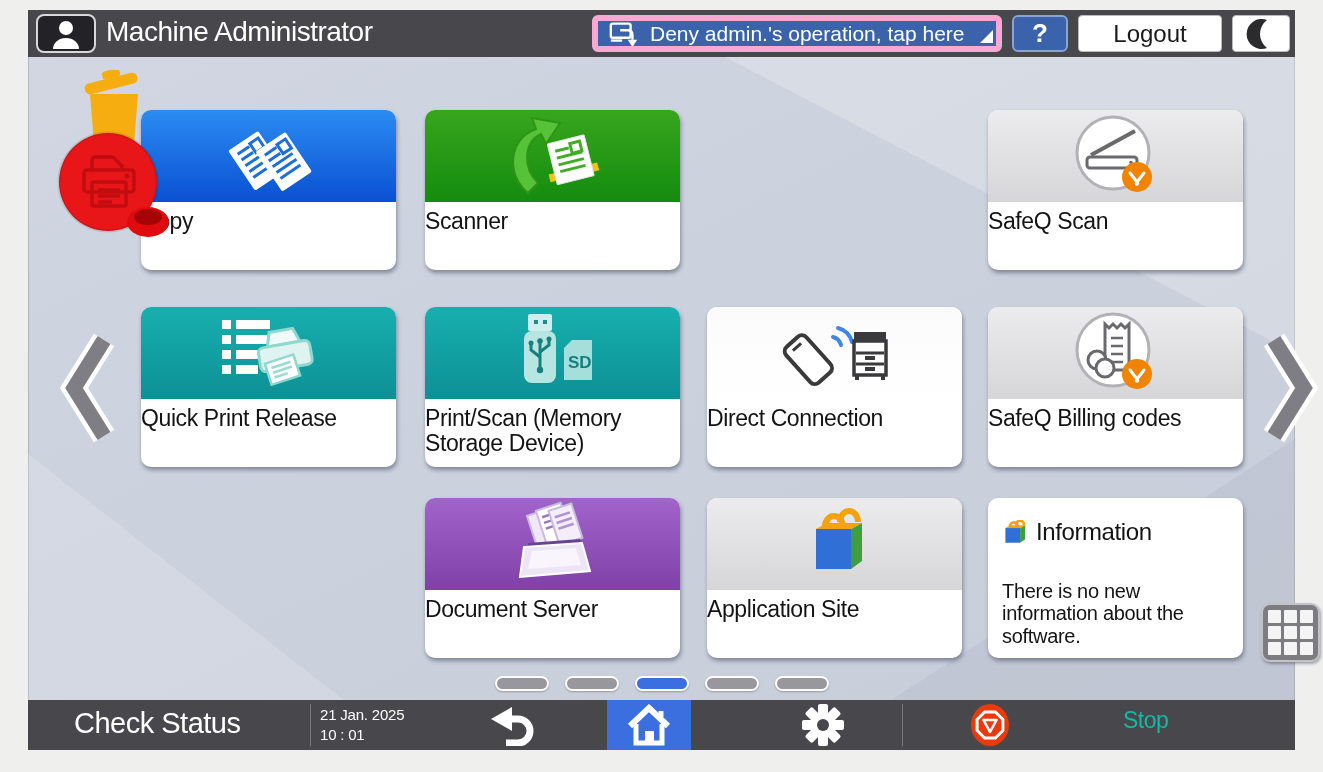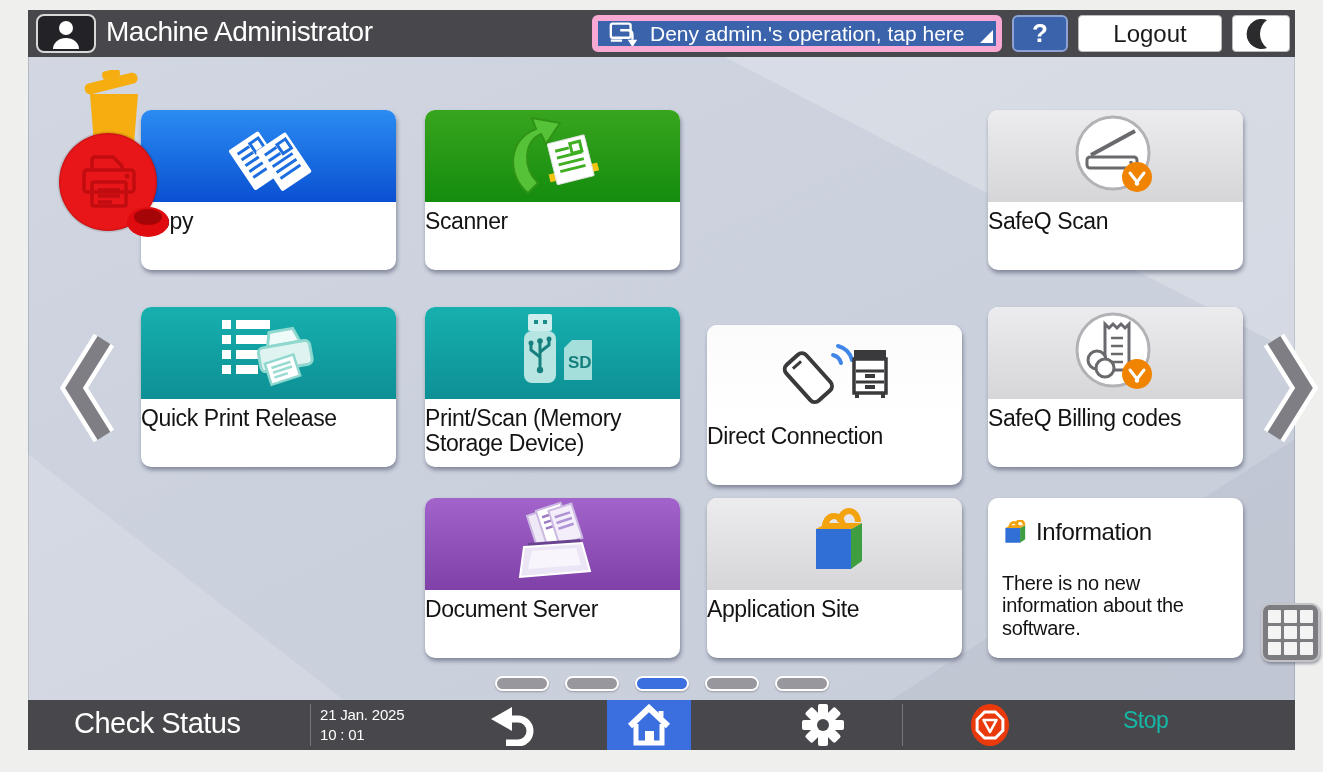--- a/index.html
+++ b/index.html
@@ -74,34 +74,34 @@
   .head-teal    { background:linear-gradient(var(--tile-teal-top,#17b0ae),var(--tile-teal-bottom,#0d9096)); }
   .head-purple  { background:linear-gradient(var(--tile-purple-top,#a263ca),var(--tile-purple-bottom,#7f40a8)); }
   .head-gray    { background:linear-gradient(#ececee,#d6d6d8); }
   .head-white   { background:linear-gradient(#fbfbfc,#ffffff); }
 
   #tile-copy    { left:113px; top:100px; }
   #tile-scanner { left:397px; top:100px; }
   #tile-safeq-scan { left:960px; top:100px; }
   #tile-qpr     { left:113px; top:297px; }
   #tile-usb     { left:397px; top:297px; }
-  #tile-direct  { left:679px; top:297px;margin-top:18px; }
+  #tile-direct  { left:679px; top:297px; }
   #tile-billing { left:960px; top:297px; }
   #tile-docserver { left:397px; top:488px; }
   #tile-appsite { left:679px; top:488px; }
 
   
   #info-widget {
     position:absolute; left:960px; top:488px; width:255px; height:160px;
     background:#fff; border-radius:10px; box-shadow:1px 3px 4px rgba(40,45,70,.45);
     padding:20px 14px;
   }
   #info-title-row { display:flex; align-items:center; gap:8px; }
   #info-title { font-size:24px; color:#141414; letter-spacing:-.4px; }
-  #info-body { margin-top:26px; width:195px; font-size:20px; line-height:1.12; color:#141414; letter-spacing:-.3px; }
+  #info-body { margin-top:34px; width:195px; font-size:20px; line-height:1.12; color:#141414; letter-spacing:-.3px; }
 
   
   .chevron { position:absolute; top:322px; width:62px; height:112px; cursor:pointer; }
   #chevron-left { left:30px; }
   #chevron-right { left:1230px; }
   #page-indicator { position:absolute; left:0; top:666px; width:100%; display:flex; justify-content:center; gap:16px; }
   .dot {
     width:54px; height:15px; border-radius:8px;
     background:#97979d; border:2px solid #fff; box-shadow:0 1px 2px rgba(0,0,0,.25);
   }

